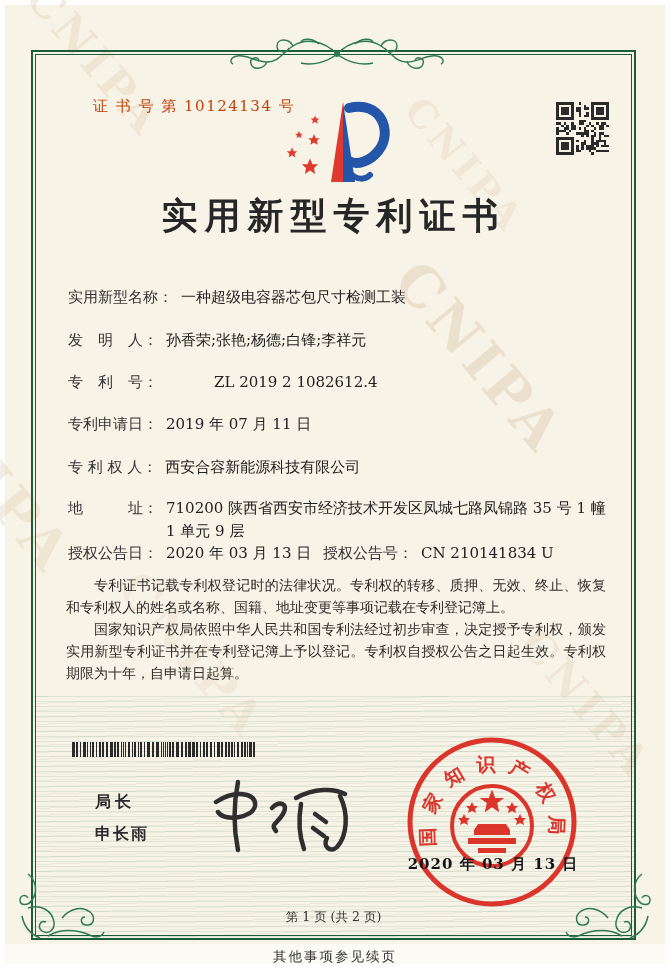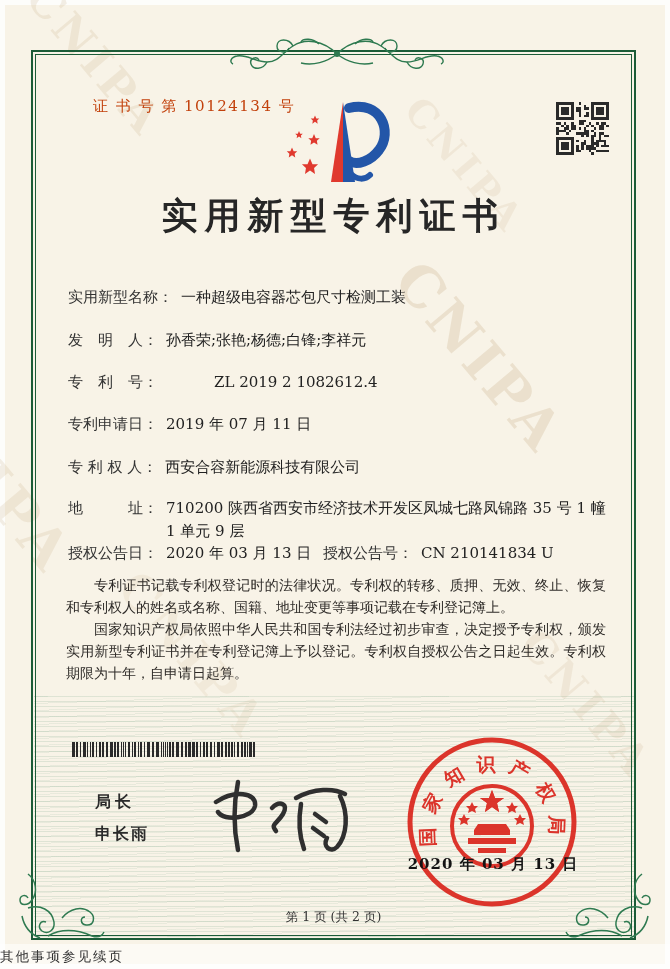--- a/index.html
+++ b/index.html
@@ -40,21 +40,21 @@
   .body-text p{margin:0;text-indent:2em;}
   .barcode{position:absolute;left:72px;top:742px;}
   .sig-title{position:absolute;left:95px;top:792px;font-size:16px;font-weight:700;color:#2b2b2b;letter-spacing:4px;}
   .sig-name{position:absolute;left:95px;top:824px;font-size:16px;font-weight:600;color:#2b2b2b;letter-spacing:2px;}
   .signature{position:absolute;left:200px;top:768px;}
   .seal{position:absolute;left:404px;top:734px;}
   .seal-date{position:absolute;left:398px;top:855px;width:190px;text-align:center;
              font-size:15px;font-weight:600;color:#141414;letter-spacing:1px;}
   .bottom-strip{position:absolute;left:0;top:944px;width:670px;height:25px;background:rgba(255,255,255,.55);}
   .page-info{position:absolute;left:31px;top:909px;width:605px;text-align:center;font-size:12.5px;color:#333;}
-  .note{position:absolute;left:0;top:948px;width:670px;font-size:13.5px;color:#333;letter-spacing:2px;}
+  .note{position:absolute;left:0;top:948px;width:670px;text-align:center;font-size:13.5px;color:#333;letter-spacing:2px;}
   .flourish{position:absolute;}
   svg{display:block;}
 </style>
 </head>
 <body>
 
 <div id="root">
 
   <div class="paper"></div>
   <div class="guilloche"></div>

